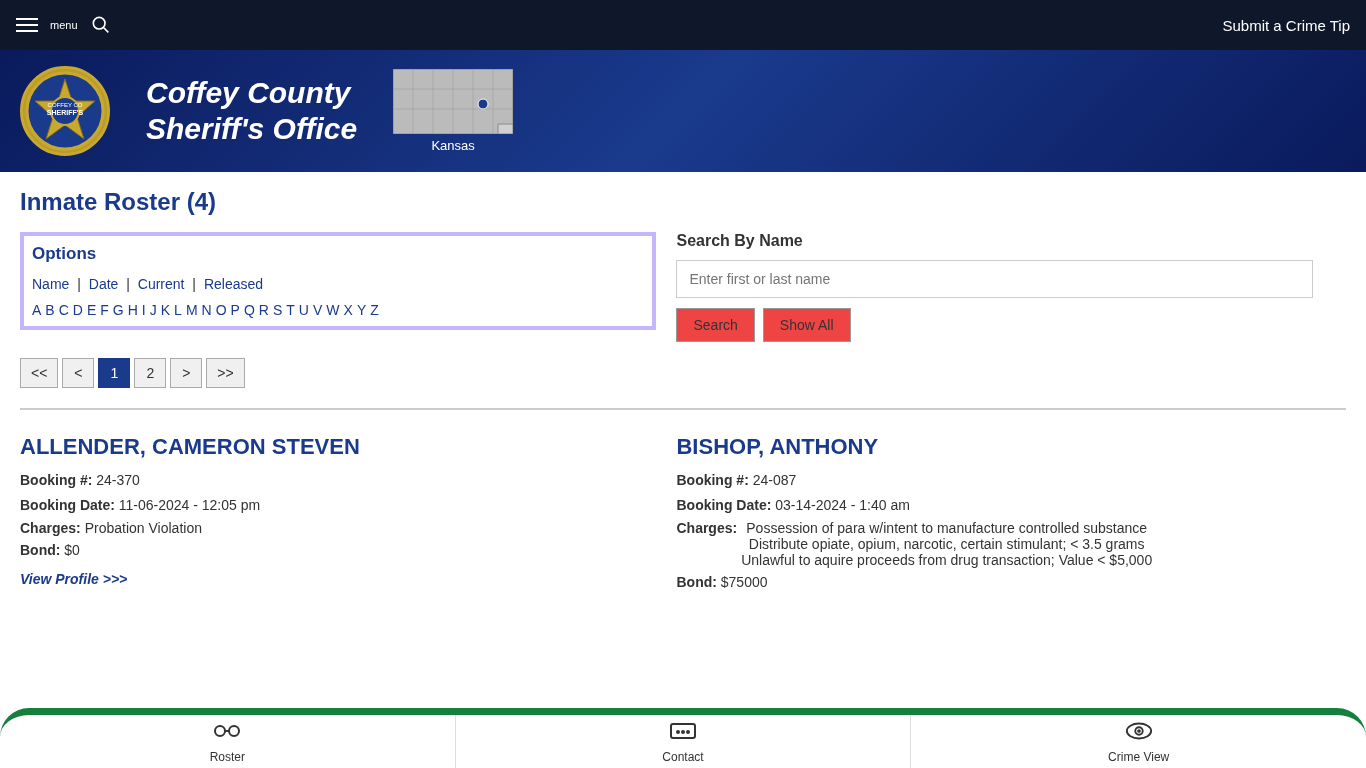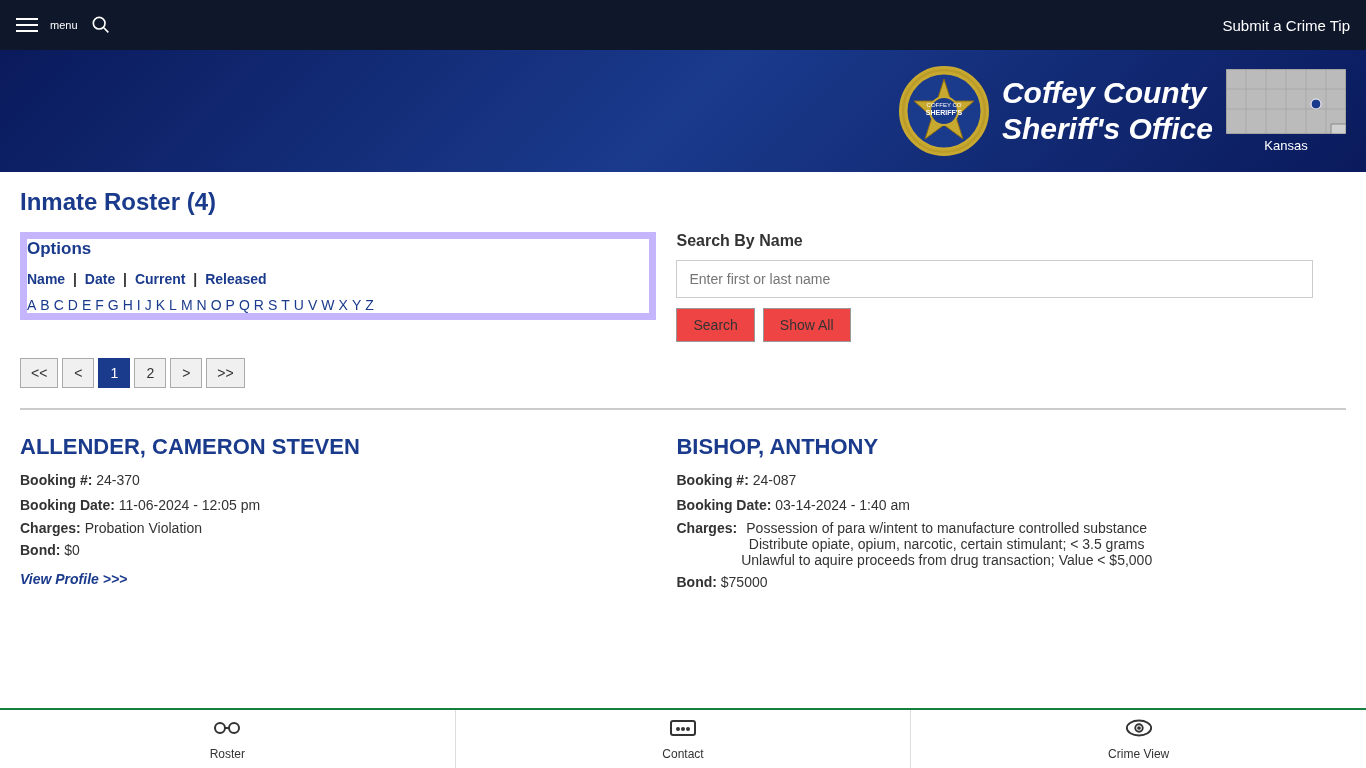--- a/index.html
+++ b/index.html
@@ -21,23 +21,23 @@
     .menu-label { font-size: 11px; color: #fff; }
     .search-icon-btn { cursor: pointer; }
     .search-icon-svg { width: 20px; height: 20px; fill: none; stroke: #fff; stroke-width: 2; }
     .submit-tip { color: #fff; font-size: 15px; font-weight: 500; cursor: pointer; text-decoration: none; }
 
     
     .site-header {
       background: linear-gradient(135deg, #0a1a5c 0%, #1a3a8c 50%, #0a1a5c 100%);
       display: flex;
       align-items: center;
-      justify-content: flex-end;
+      justify-content: flex-start;
       padding: 16px 20px;
-      gap: 13px;
+      gap: 36px;
     }
     .badge-circle {
       width: 90px;
       height: 90px;
       border-radius: 50%;
       background: radial-gradient(circle, #c8a930 0%, #8b6914 40%, #c8a930 60%, #8b6914 100%);
       border: 3px solid #c8a930;
       display: flex;
       align-items: center;
       justify-content: center;
@@ -61,32 +61,32 @@
 
     .options-search-row {
       display: flex;
       gap: 20px;
       margin-bottom: 16px;
       align-items: flex-start;
     }
 
     
     .options-box {
-      border: 7px solid #c4b5fd;
-      padding: 0;
+      border: 4px solid #c4b5fd;
+      padding: 8px;
       flex: 0 0 48%;
       max-width: 48%;
     }
     .options-title {
       font-size: 17px;
       font-weight: bold;
       color: #1a3a8c;
       margin-bottom: 12px;
     }
-    .options-links { margin-bottom: 10px; font-weight: bold; }
+    .options-links { margin-bottom: 10px; }
     .options-links a {
       color: #1a3a8c;
       text-decoration: none;
       font-size: 14px;
     }
     .options-links .sep { color: #333; margin: 0 4px; }
     .alphabet-links { display: flex; flex-wrap: wrap; gap: 2px; }
     .alphabet-links a {
       color: #1a3a8c;
       text-decoration: none;
@@ -178,23 +178,24 @@
       margin-top: 6px;
     }
 
     
     .bottom-nav {
       position: fixed;
       bottom: 0;
       left: 0;
       right: 0;
       background: #fff;
-      border-top: 2px solid #15803d;
+      border-top: 7px solid #15803d;
       display: flex;
       height: 60px;
+      border-radius: 29px;
     }
     .bottom-nav-item {
       flex: 1;
       display: flex;
       flex-direction: column;
       align-items: center;
       justify-content: center;
       cursor: pointer;
       border-right: 1px solid #ddd;
       gap: 2px;

